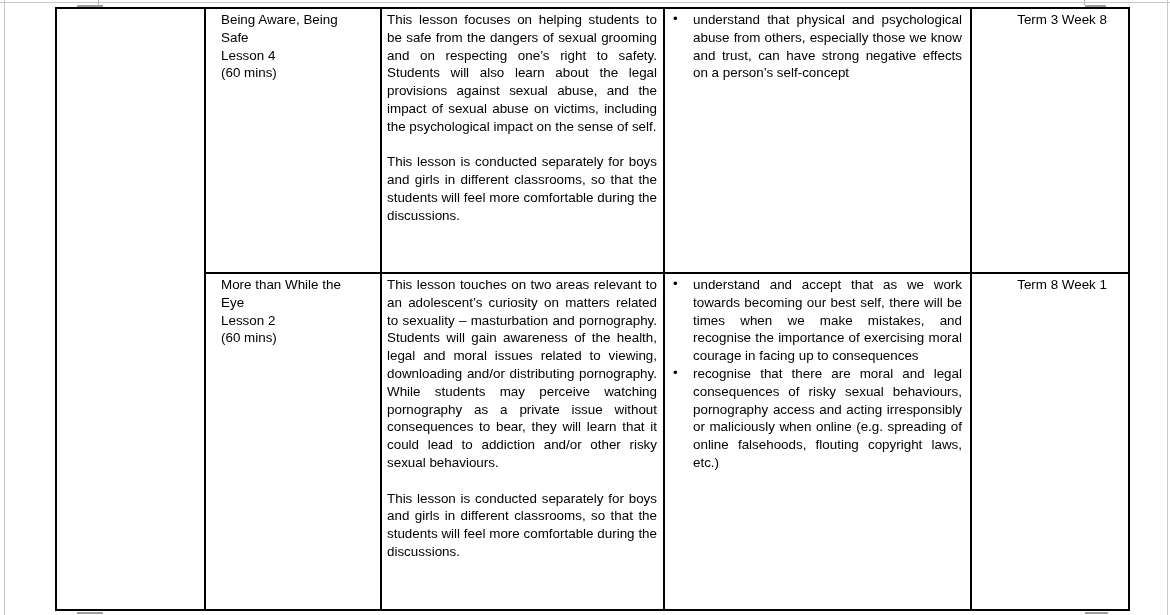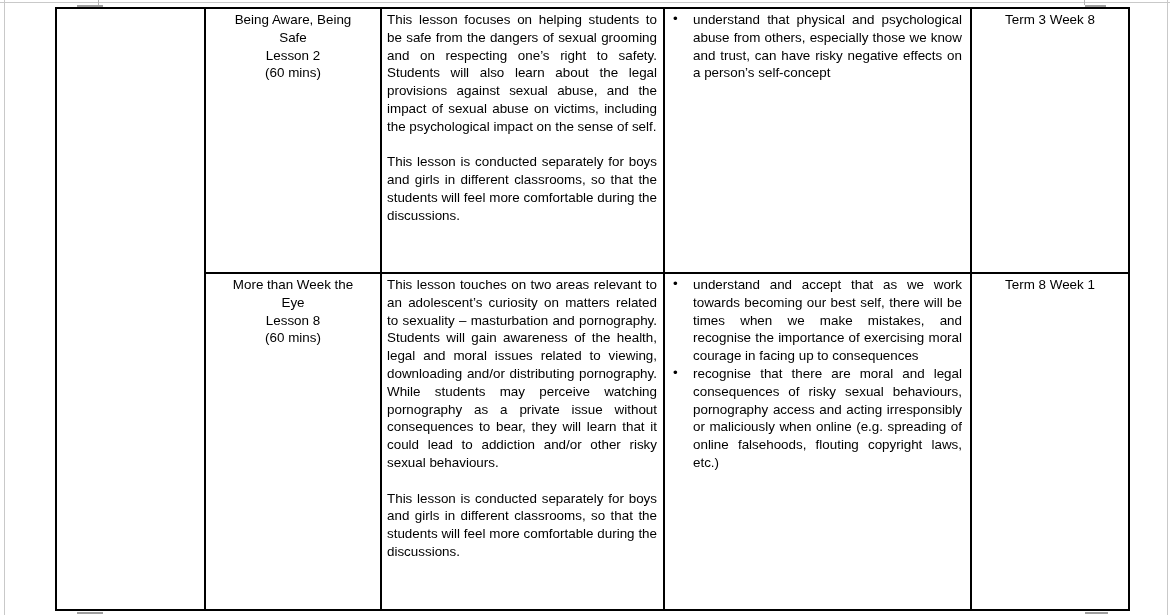--- a/index.html
+++ b/index.html
@@ -42,28 +42,28 @@
   }
   td{
     border:2px solid var(--border);
     vertical-align:top;
     font-size:13.4px;
     line-height:17.8px;
     color:var(--text);
   }
   tr.row-first td{height:265px;}
   .c-spacer{}
-  .c-title{text-align:center;padding:2px 15px 18px 15px;}
+  .c-title{padding:2px 15px 18px 15px;}
   .c-desc{padding:2px 6px 2px 5px;}
   .c-desc .para{text-align:justify;}
   .c-desc .note{margin-top:17.8px;text-align:justify;}
   .c-obj{padding:2px 8px 2px 0;}
   .obj-item{position:relative;padding-left:28px;text-align:justify;}
   .obj-item .bullet{position:absolute;left:8px;top:-1px;}
-  .c-term{text-align:center;padding:2px 21px;}
+  .c-term{text-align:right;padding:2px 21px;}
 </style>
 </head>
 <body>
 
 <div class="guide guide-top"></div>
 <div class="guide guide-left"></div>
 <div class="guide guide-right"></div>
 <div class="marker marker-tl"></div>
 <div class="tick tick-tl"></div>
 <div class="marker marker-tr"></div>
@@ -77,41 +77,41 @@
     <col style="width:176px">
     <col style="width:283px">
     <col style="width:307px">
     <col style="width:158px">
   </colgroup>
   <tbody>
     <tr class="row-first">
       <td class="c-spacer" rowspan="2"></td>
       <td class="c-title">
         <div>Being Aware, Being Safe</div>
-        <div>Lesson 2</div>
+        <div>Lesson 4</div>
         <div>(60 mins)</div>
       </td>
       <td class="c-desc">
         <p class="para">This lesson focuses on helping students to be safe from the dangers of sexual grooming and on respecting one’s right to safety. Students will also learn about the legal provisions against sexual abuse, and the impact of sexual abuse on victims, including the psychological impact on the sense of self.</p>
         <p class="note">This lesson is conducted separately for boys and girls in different classrooms, so that the students will feel more comfortable during the discussions.</p>
       </td>
       <td class="c-obj">
         <div class="obj-item">
           <span class="bullet">•</span>
-          <span>understand that physical and psychological abuse from others, especially those we know and trust, can have risky negative effects on a person’s self-concept</span>
+          <span>understand that physical and psychological abuse from others, especially those we know and trust, can have strong negative effects on a person’s self-concept</span>
         </div>
       </td>
       <td class="c-term">
         <div>Term 3 Week 8</div>
       </td>
     </tr>
     <tr class="row-second">
       <td class="c-title">
-        <div>More than Week the Eye</div>
-        <div>Lesson 8</div>
+        <div>More than While the Eye</div>
+        <div>Lesson 2</div>
         <div>(60 mins)</div>
       </td>
       <td class="c-desc">
         <p class="para">This lesson touches on two areas relevant to an adolescent’s curiosity on matters related to sexuality – masturbation and pornography. Students will gain awareness of the health, legal and moral issues related to viewing, downloading and/or distributing pornography. While students may perceive watching pornography as a private issue without consequences to bear, they will learn that it could lead to addiction and/or other risky sexual behaviours.</p>
         <p class="note">This lesson is conducted separately for boys and girls in different classrooms, so that the students will feel more comfortable during the discussions.</p>
       </td>
       <td class="c-obj">
         <div class="obj-item">
           <span class="bullet">•</span>
           <span>understand and accept that as we work towards becoming our best self, there will be times when we make mistakes, and recognise the importance of exercising moral courage in facing up to consequences</span>

